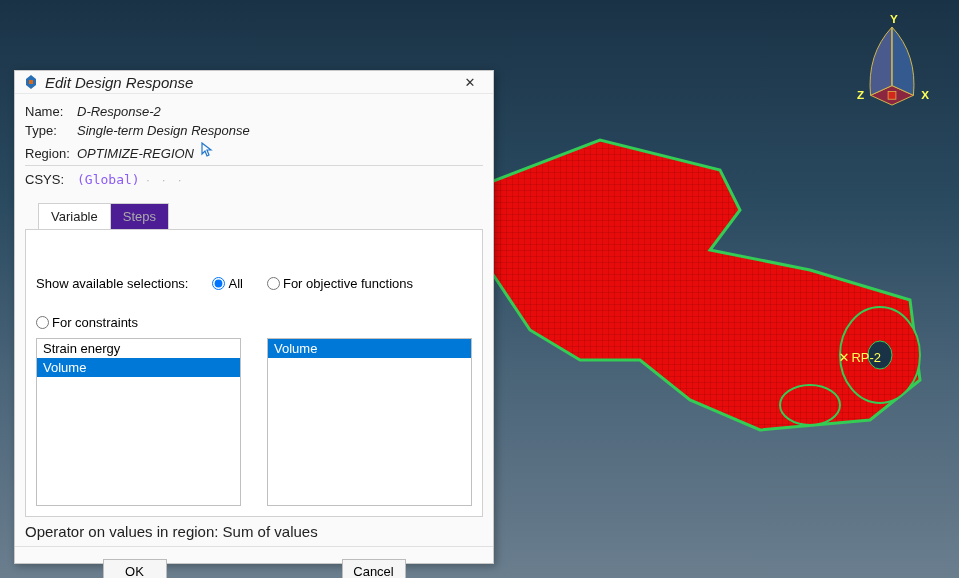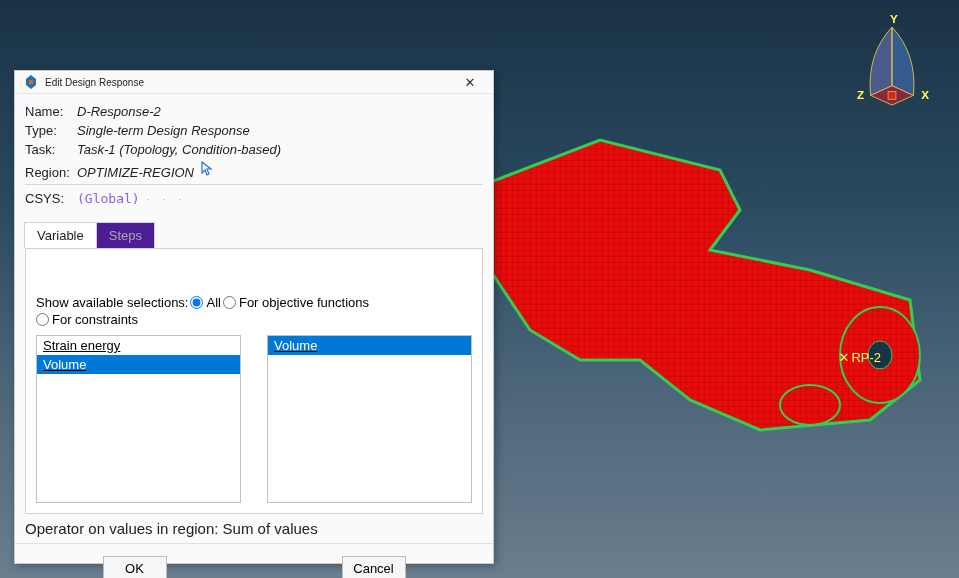--- a/index.html
+++ b/index.html
@@ -17,48 +17,48 @@
   .rp-label { position: absolute; right: 78px; top: 335px; color: #ffff55; font-size: 12px; margin-top: 15px; }
   .rp-label .x { color: #ffff55; margin-right: 2px; }
 
   
   .dialog { position: absolute; left: 14px; top: 70px; width: 480px; height: 494px;
             background: #fafafa; border: 1px solid #c8c8c8; box-shadow: 2px 2px 8px rgba(0,0,0,0.3);
             display: flex; flex-direction: column; }
   .titlebar { height: 28px; display: flex; align-items: center; padding: 0 8px; background: #fafafa;
               border-bottom: 1px solid #e8e8e8; }
   .titlebar .icon { width: 16px; height: 16px; margin-right: 6px; }
-  .titlebar .title { flex: 1; font-size: 10px; color: #222; }
+  .titlebar .title { flex: 1; font-size: 15px; color: #222; font-style: italic; }
   .titlebar .close { width: 30px; height: 22px; display: flex; align-items: center;
                      justify-content: center; font-size: 15px; color: #333; cursor: pointer; }
 
   .field-block { padding: 6px 10px 8px 10px; }
   .field-row { display: flex; align-items: flex-end; margin: 4px 0; font-size: 13px; color: #222; }
   .field-label { min-width: 52px; }
   .field-value { color: #222; font-style: italic; }
   .cursor-icon { margin-left: 6px; color: #2277cc; }
   .hr { border: none; border-top: 1px solid #d8d8d8; margin: 2px 0 6px 0; }
   .csys-value { color: #8b5cf6; font-family: Consolas, monospace; }
   .csys-icons { margin-left: 6px; color: #bbb; letter-spacing: 4px; }
 
-  .tabs { display: flex; margin: 4px 10px 0 9px; }
+  .tabs { display: flex; margin: 4px 10px 0 23px; }
   .tab { padding: 5px 12px; border: 1px solid #d0d0d0; background: #fff;
          border-bottom: none; font-size: 13px; color: #222; cursor: pointer; }
   .tab.disabled { color: #aaa; background: #4c1d95; cursor: default; }
   .tab + .tab { margin-left: -1px; }
 
   .tab-body { flex: 1; margin: 0 10px 6px 10px; padding: 10px;
               border: 1px solid #d0d0d0; background: #fff;
               display: flex; flex-direction: column; gap: 8px; }
 
-  .filter-row { display: flex; align-items: center; gap: 2px; flex-wrap: wrap; font-size: 13px; margin-top: 36px; }
+  .filter-row { display: flex; align-items: center; gap: 24px; flex-wrap: wrap; font-size: 13px; margin-top: 36px; }
   .filter-row label { display: flex; align-items: center; gap: 3px; cursor: pointer; }
   .filter-row input[type=radio] { margin: 0; cursor: pointer; }
 
-  .lists { flex: 1; display: flex; gap: 26px; min-height: 168px; text-decoration: underline; }
+  .lists { flex: 1; display: flex; gap: 26px; min-height: 168px; }
   .listbox { flex: 1; border: 1px solid #c0c0c0; background: #fff; overflow: auto; }
   .list-item { padding: 2px 6px; font-size: 13px; cursor: pointer; user-select: none; }
   .list-item.selected { background: #0078d7; color: #fff; }
 
   .operator-row { padding: 0 10px 6px 10px; font-size: 15px; color: #222; }
 
   .button-row { display: flex; justify-content: space-around; padding: 12px 0 16px 0;
                 border-top: 1px solid #e0e0e0; margin-top: auto; }
   .btn { width: 64px; height: 24px; background: #f6f6f6; border: 1px solid #bcbcbc;
          font-size: 13px; cursor: pointer; }
@@ -118,24 +118,20 @@
   <div class="field-block">
     <div class="field-row">
       <span class="field-label">Name:</span>
       <span class="field-value">D-Response-2</span>
     </div>
     <div class="field-row">
       <span class="field-label">Type:</span>
       <span class="field-value">Single-term Design Response</span>
     </div>
     <div class="field-row">
-      <span class="field-label">Task:</span>
-      <span class="field-value">Task-1 (Topology, Condition-based)</span>
-    </div>
-    <div class="field-row">
       <span class="field-label">Region:</span>
       <span class="field-value">OPTIMIZE-REGION</span>
       <span class="cursor-icon">
         <svg width="14" height="16" viewBox="0 0 14 16">
             <path d="M2,1 L2,12 L5,9 L7,14 L9,13 L7,8 L11,8 Z" fill="none" stroke="#2277cc" stroke-width="1.2"></path>
           </svg>
       </span>
     </div>
     <hr class="hr">
     <div class="field-row">

